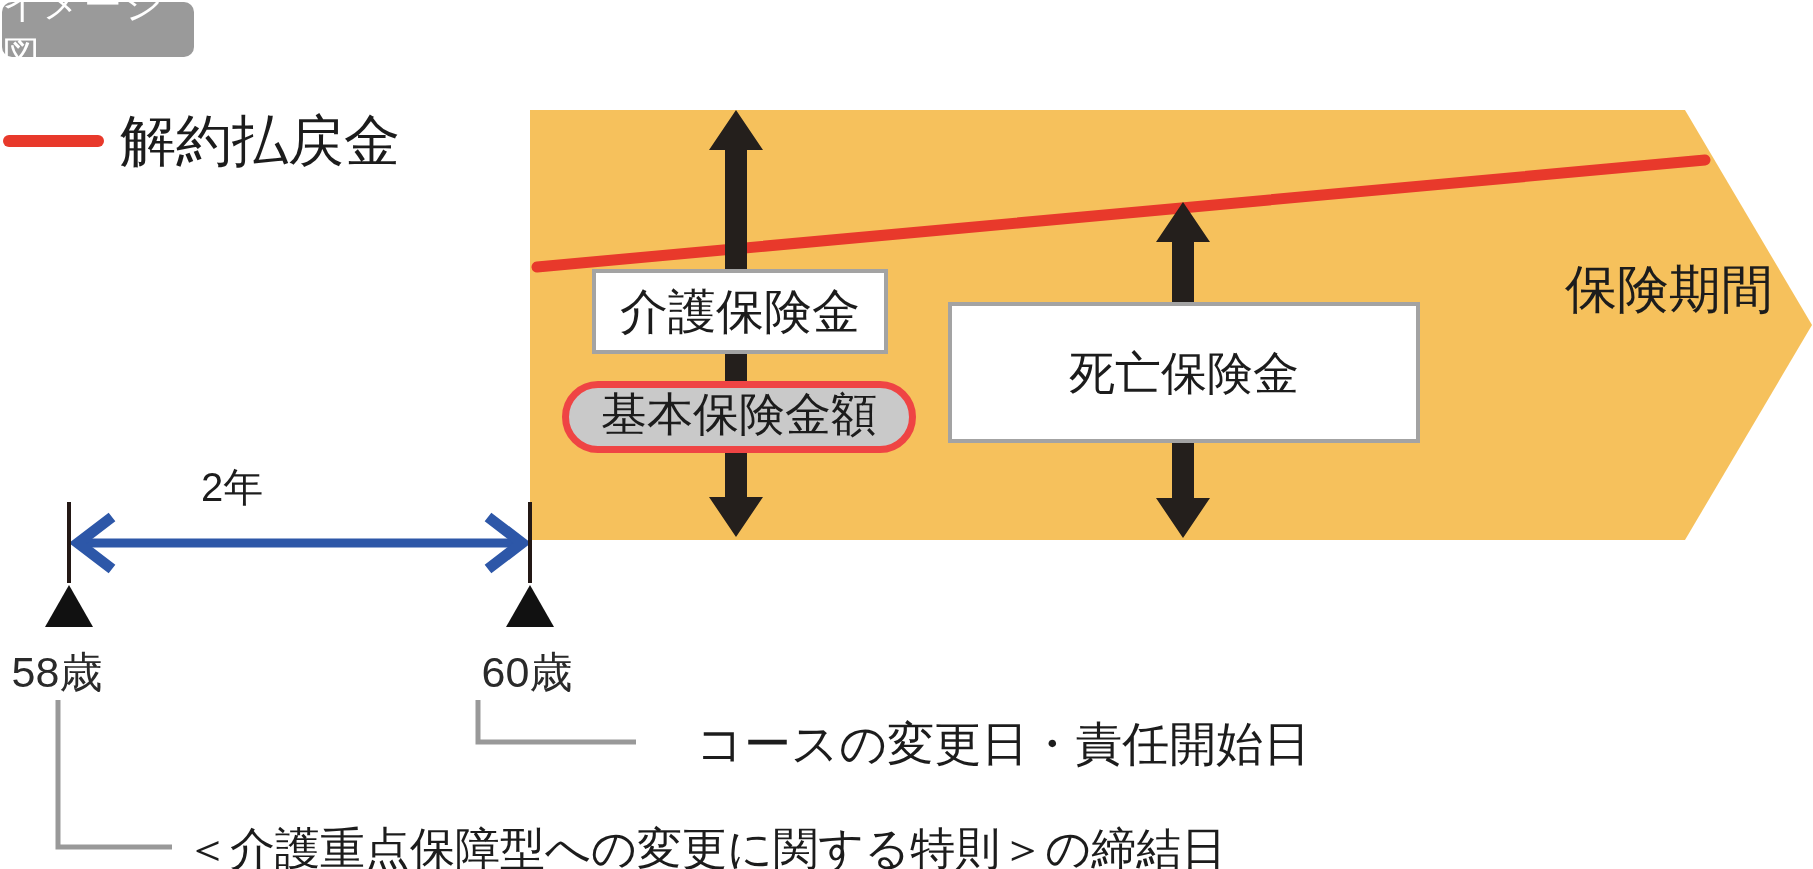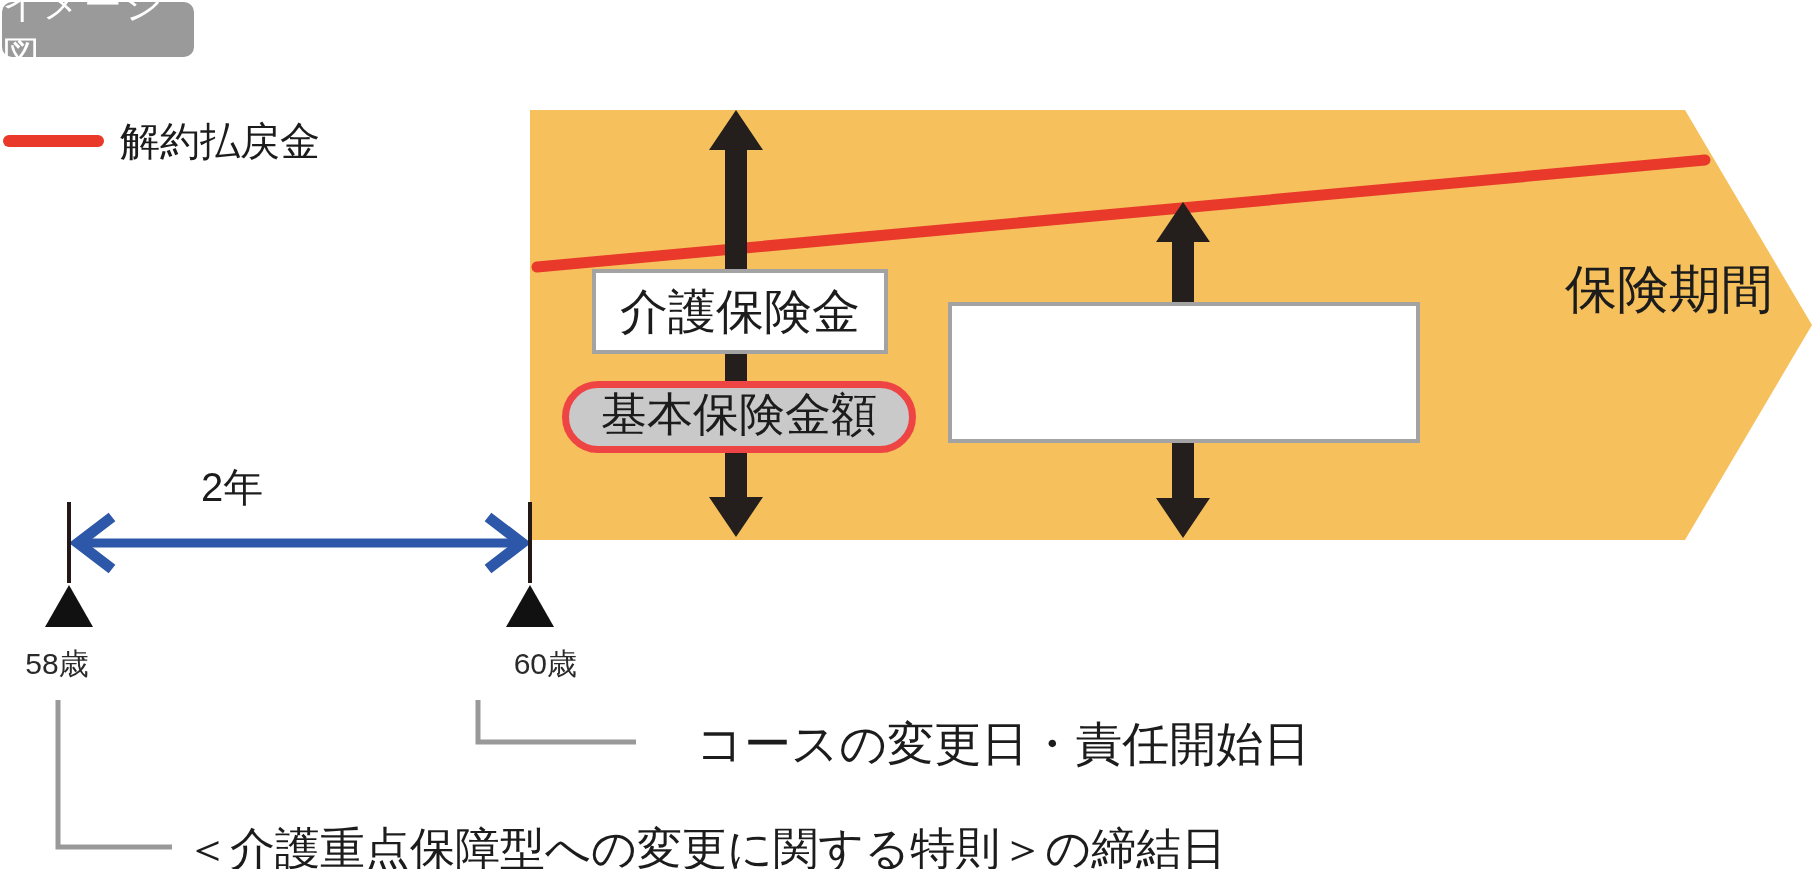--- a/index.html
+++ b/index.html
@@ -7,39 +7,39 @@
     position:relative;width:1813px;height:869px;background:#ffffff;overflow:hidden;
     font-family:"Liberation Sans","DejaVu Sans",sans-serif;color:#221d1a;
   }
   .shape-layer{position:absolute;left:0;top:0;width:1813px;height:869px;}
   .abs{position:absolute;}
   .badge{
     left:2px;top:2px;width:192px;height:55px;background:#9a9a9a;border-radius:10px;
     display:flex;align-items:center;justify-content:center;
     color:#ffffff;font-size:38px;letter-spacing:2px;
   }
-  .legend-label{left:120px;top:116px;font-size:40px;line-height:50px;color:#1c1c1c;}
+  .legend-label{left:120px;top:116px;font-size:56px;line-height:50px;color:#1c1c1c;}
   .box{
     background:#ffffff;border:4px solid #a3a3a3;box-sizing:border-box;
     display:flex;flex-direction:column;align-items:center;justify-content:center;
     color:#1c1c1c;text-align:center;
   }
   .care-box{left:592px;top:269px;width:296px;height:85px;font-size:48px;}
   .death-box{left:948px;top:302px;width:472px;height:141px;font-size:46px;line-height:58px;}
   .pill{
     left:562px;top:381px;width:354px;height:72px;border-radius:36px;
     background:#c9c9c9;border:7px solid #ef4444;box-sizing:border-box;
     display:flex;align-items:flex-end;justify-content:center;
     font-size:46px;color:#1c1c1c;
   }
   .period-label{left:1565px;top:258px;font-size:52px;line-height:62px;color:#1c1c1c;text-align:left;}
   .duration-label{left:201px;top:460px;width:120px;text-align:left;font-size:40px;color:#1c1c1c;}
-  .age-label{width:100px;text-align:center;font-size:30px;color:#2a2a2a;}
+  .age-label{width:100px;text-align:center;font-size:43px;color:#2a2a2a;}
   .age-58{left:7px;top:644px;}
-  .age-60{left:477px;top:644px;text-align:right;}
+  .age-60{left:477px;top:644px;}
   .caption{color:#1c1c1c;white-space:nowrap;}
   .caption-course{left:696px;top:713px;font-size:47px;}
   .caption-special{left:185px;top:819px;font-size:45px;}
 </style>
 </head>
 <body>
 
 <div class="canvas">
 
   <svg class="shape-layer" width="1813" height="869" viewBox="0 0 1813 869" xmlns="http://www.w3.org/2000/svg">
@@ -76,20 +76,21 @@
 
   <div class="abs box care-box">
     <span>介護保険金</span>
   </div>
 
   <div class="abs pill">
     <span>基本保険金額</span>
   </div>
 
   <div class="abs box death-box">
+    <span>死亡保険金</span>
   </div>
 
   <div class="abs period-label">
     <div>保険期間</div>
   </div>
 
   <div class="abs duration-label">2年</div>
   <div class="abs age-label age-58">58歳</div>
   <div class="abs age-label age-60">60歳</div>
 

